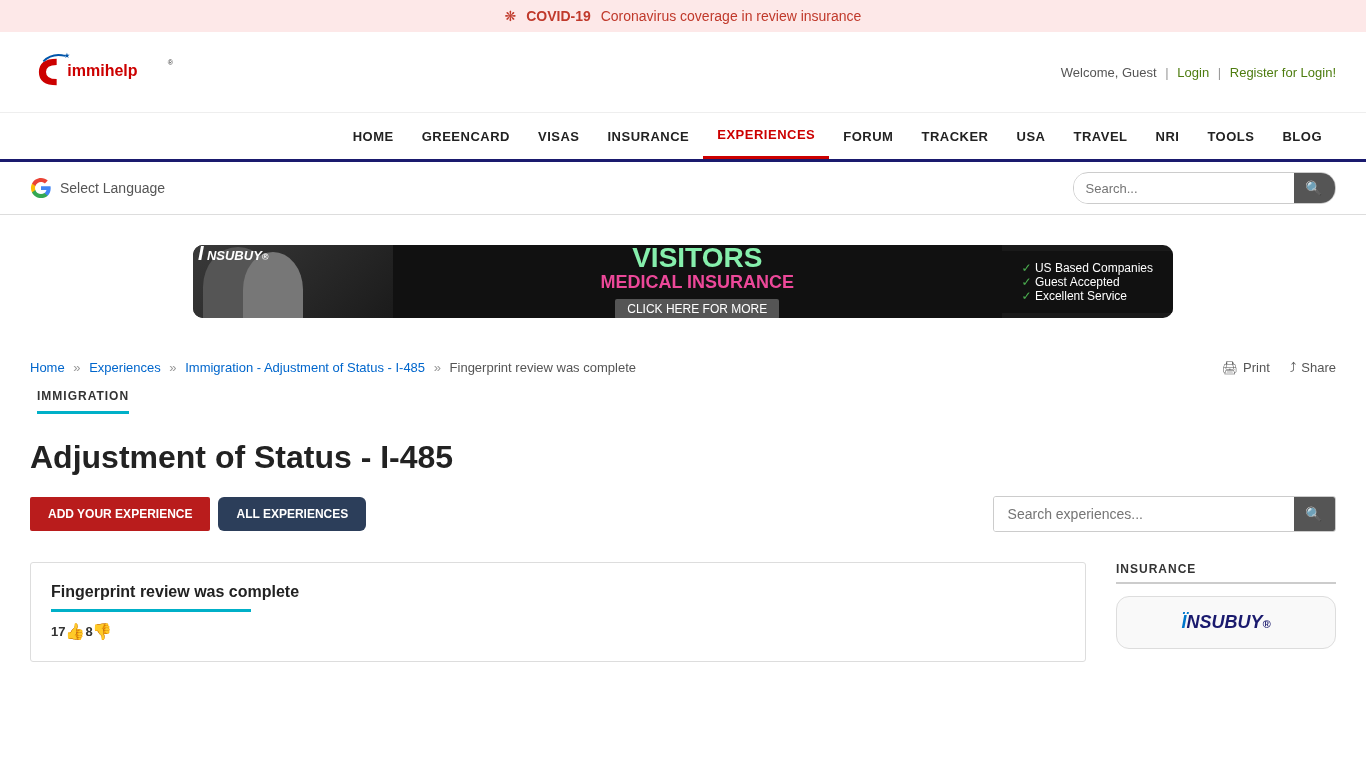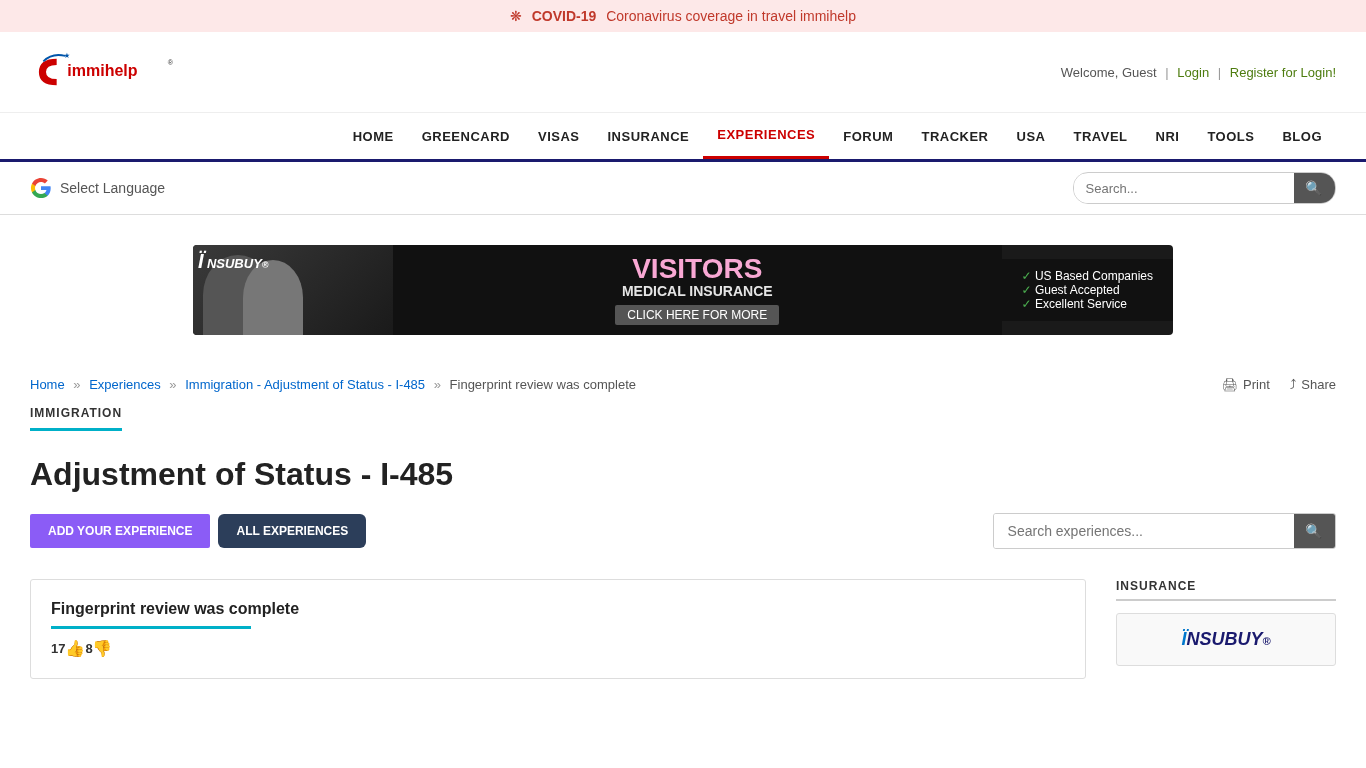--- a/index.html
+++ b/index.html
@@ -113,26 +113,26 @@
       padding: 7px 12px;
       cursor: pointer;
       color: #fff;
       font-size: 14px;
     }
 
     
     .ad-banner {
       margin: 20px auto;
       max-width: 980px;
-      height: 90px;
+      height: 73px;
       background: #1a1a1a;
       display: flex;
       align-items: center;
       overflow: hidden;
-      border-radius: 4px;
+      border-radius: 10px;
     }
     .ad-faces {
       width: 200px;
       height: 90px;
       background: linear-gradient(135deg, #3a3a3a 0%, #1a1a1a 100%);
       display: flex;
       align-items: center;
       justify-content: center;
       position: relative;
       overflow: hidden;
@@ -142,28 +142,28 @@
       background: #111;
       display: flex;
       flex-direction: column;
       align-items: center;
       justify-content: center;
       padding: 10px 20px;
     }
     .ad-title {
       font-size: 28px;
       font-weight: 900;
-      color: #f9a8d4;
+      color: #86efac;
       text-transform: uppercase;
       line-height: 1;
     }
     .ad-subtitle {
-      font-size: 14px;
+      font-size: 18px;
       font-weight: 900;
-      color: #e5e5e5;
+      color: #ec4899;
       text-transform: uppercase;
       line-height: 1.2;
     }
     .ad-cta {
       font-size: 12px;
       color: #fff;
       background: #555;
       padding: 3px 12px;
       margin-top: 5px;
       border-radius: 2px;
@@ -223,20 +223,21 @@
     .section-label {
       font-size: 12px;
       font-weight: 700;
       color: #333;
       text-transform: uppercase;
       letter-spacing: 1px;
       padding-bottom: 8px;
       border-bottom: 3px solid #00b0c8;
       display: inline-block;
       margin-bottom: 10px;
+      margin-left: 7px;
     }
 
     .page-title {
       font-size: 32px;
       font-weight: 700;
       color: #222;
       margin: 15px 0 20px;
     }
 
     
@@ -244,21 +245,21 @@
       display: flex;
       align-items: center;
       justify-content: space-between;
       margin-bottom: 30px;
     }
     .btn-group {
       display: flex;
       gap: 8px;
     }
     .btn-add {
-      background: #8b5cf6;
+      background: #b91c1c;
       color: #fff;
       border: none;
       padding: 10px 18px;
       font-size: 12px;
       font-weight: 700;
       text-transform: uppercase;
       cursor: pointer;
       border-radius: 2px;
     }
     .btn-all {
@@ -349,40 +350,40 @@
       font-weight: 700;
       color: #333;
       text-transform: uppercase;
       letter-spacing: 1px;
       border-bottom: 2px solid #ccc;
       padding-bottom: 6px;
       margin-bottom: 12px;
     }
     .sidebar-insubuy {
       border: 1px solid #ddd;
-      border-radius: 3px;
+      border-radius: 13px;
       padding: 15px;
       text-align: center;
       background: #f9f9f9;
     }
     .insubuy-brand {
       font-size: 18px;
       font-weight: bold;
       color: #1a1a6e;
       font-style: italic;
     }
     .insubuy-brand .brand-i { color: #0077cc; }
   </style>
 </head>
 <body>
 
 <div class="covid-banner">
   <span>❋</span>
   <span style="font-weight:700; margin: 0 6px;">COVID-19</span>
-  <span>Coronavirus coverage in travel immihelp</span>
+  <span>Coronavirus coverage in review insurance</span>
 </div>
 
 <div class="header">
 
   <div class="logo-area">
     <svg class="logo-svg" viewBox="0 0 180 60">
 
       <path d="M30,15 Q10,15 10,30 Q10,45 30,45 L30,38 Q18,38 18,30 Q18,22 30,22 Z" fill="#cc0000"></path>
 
       <path d="M15,18 Q25,8 40,12" stroke="#0055aa" stroke-width="2" fill="none"></path>

